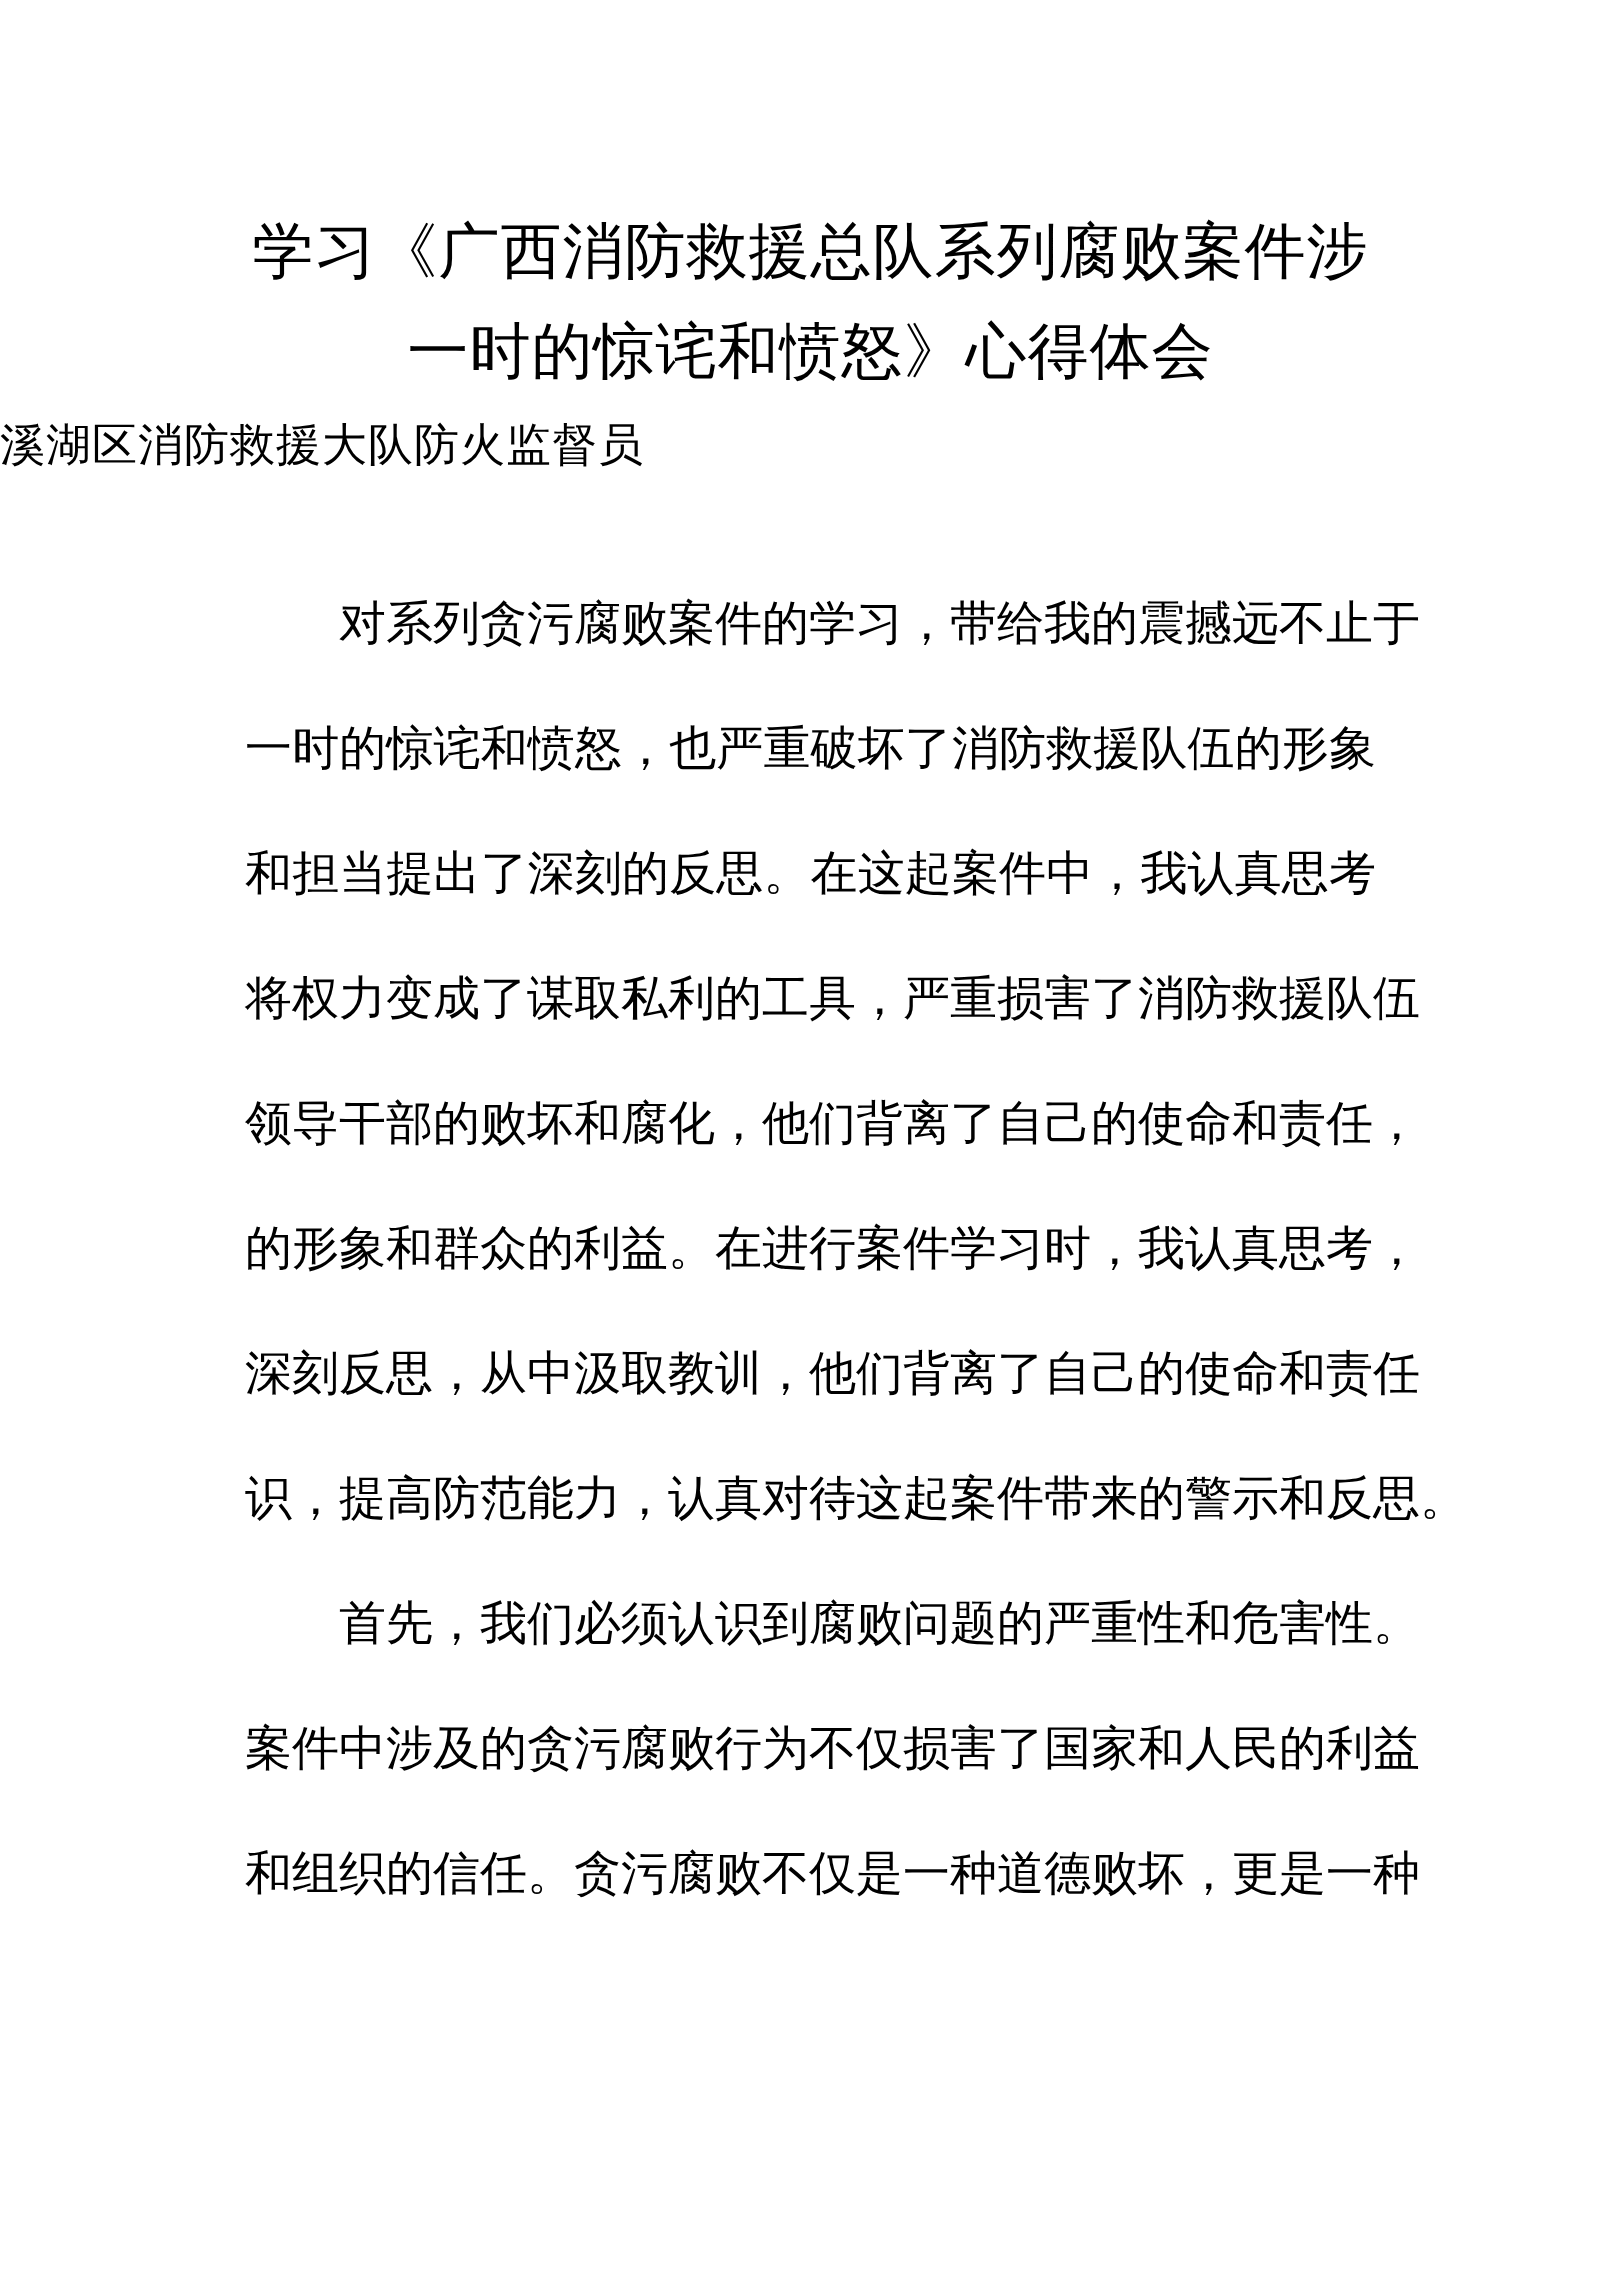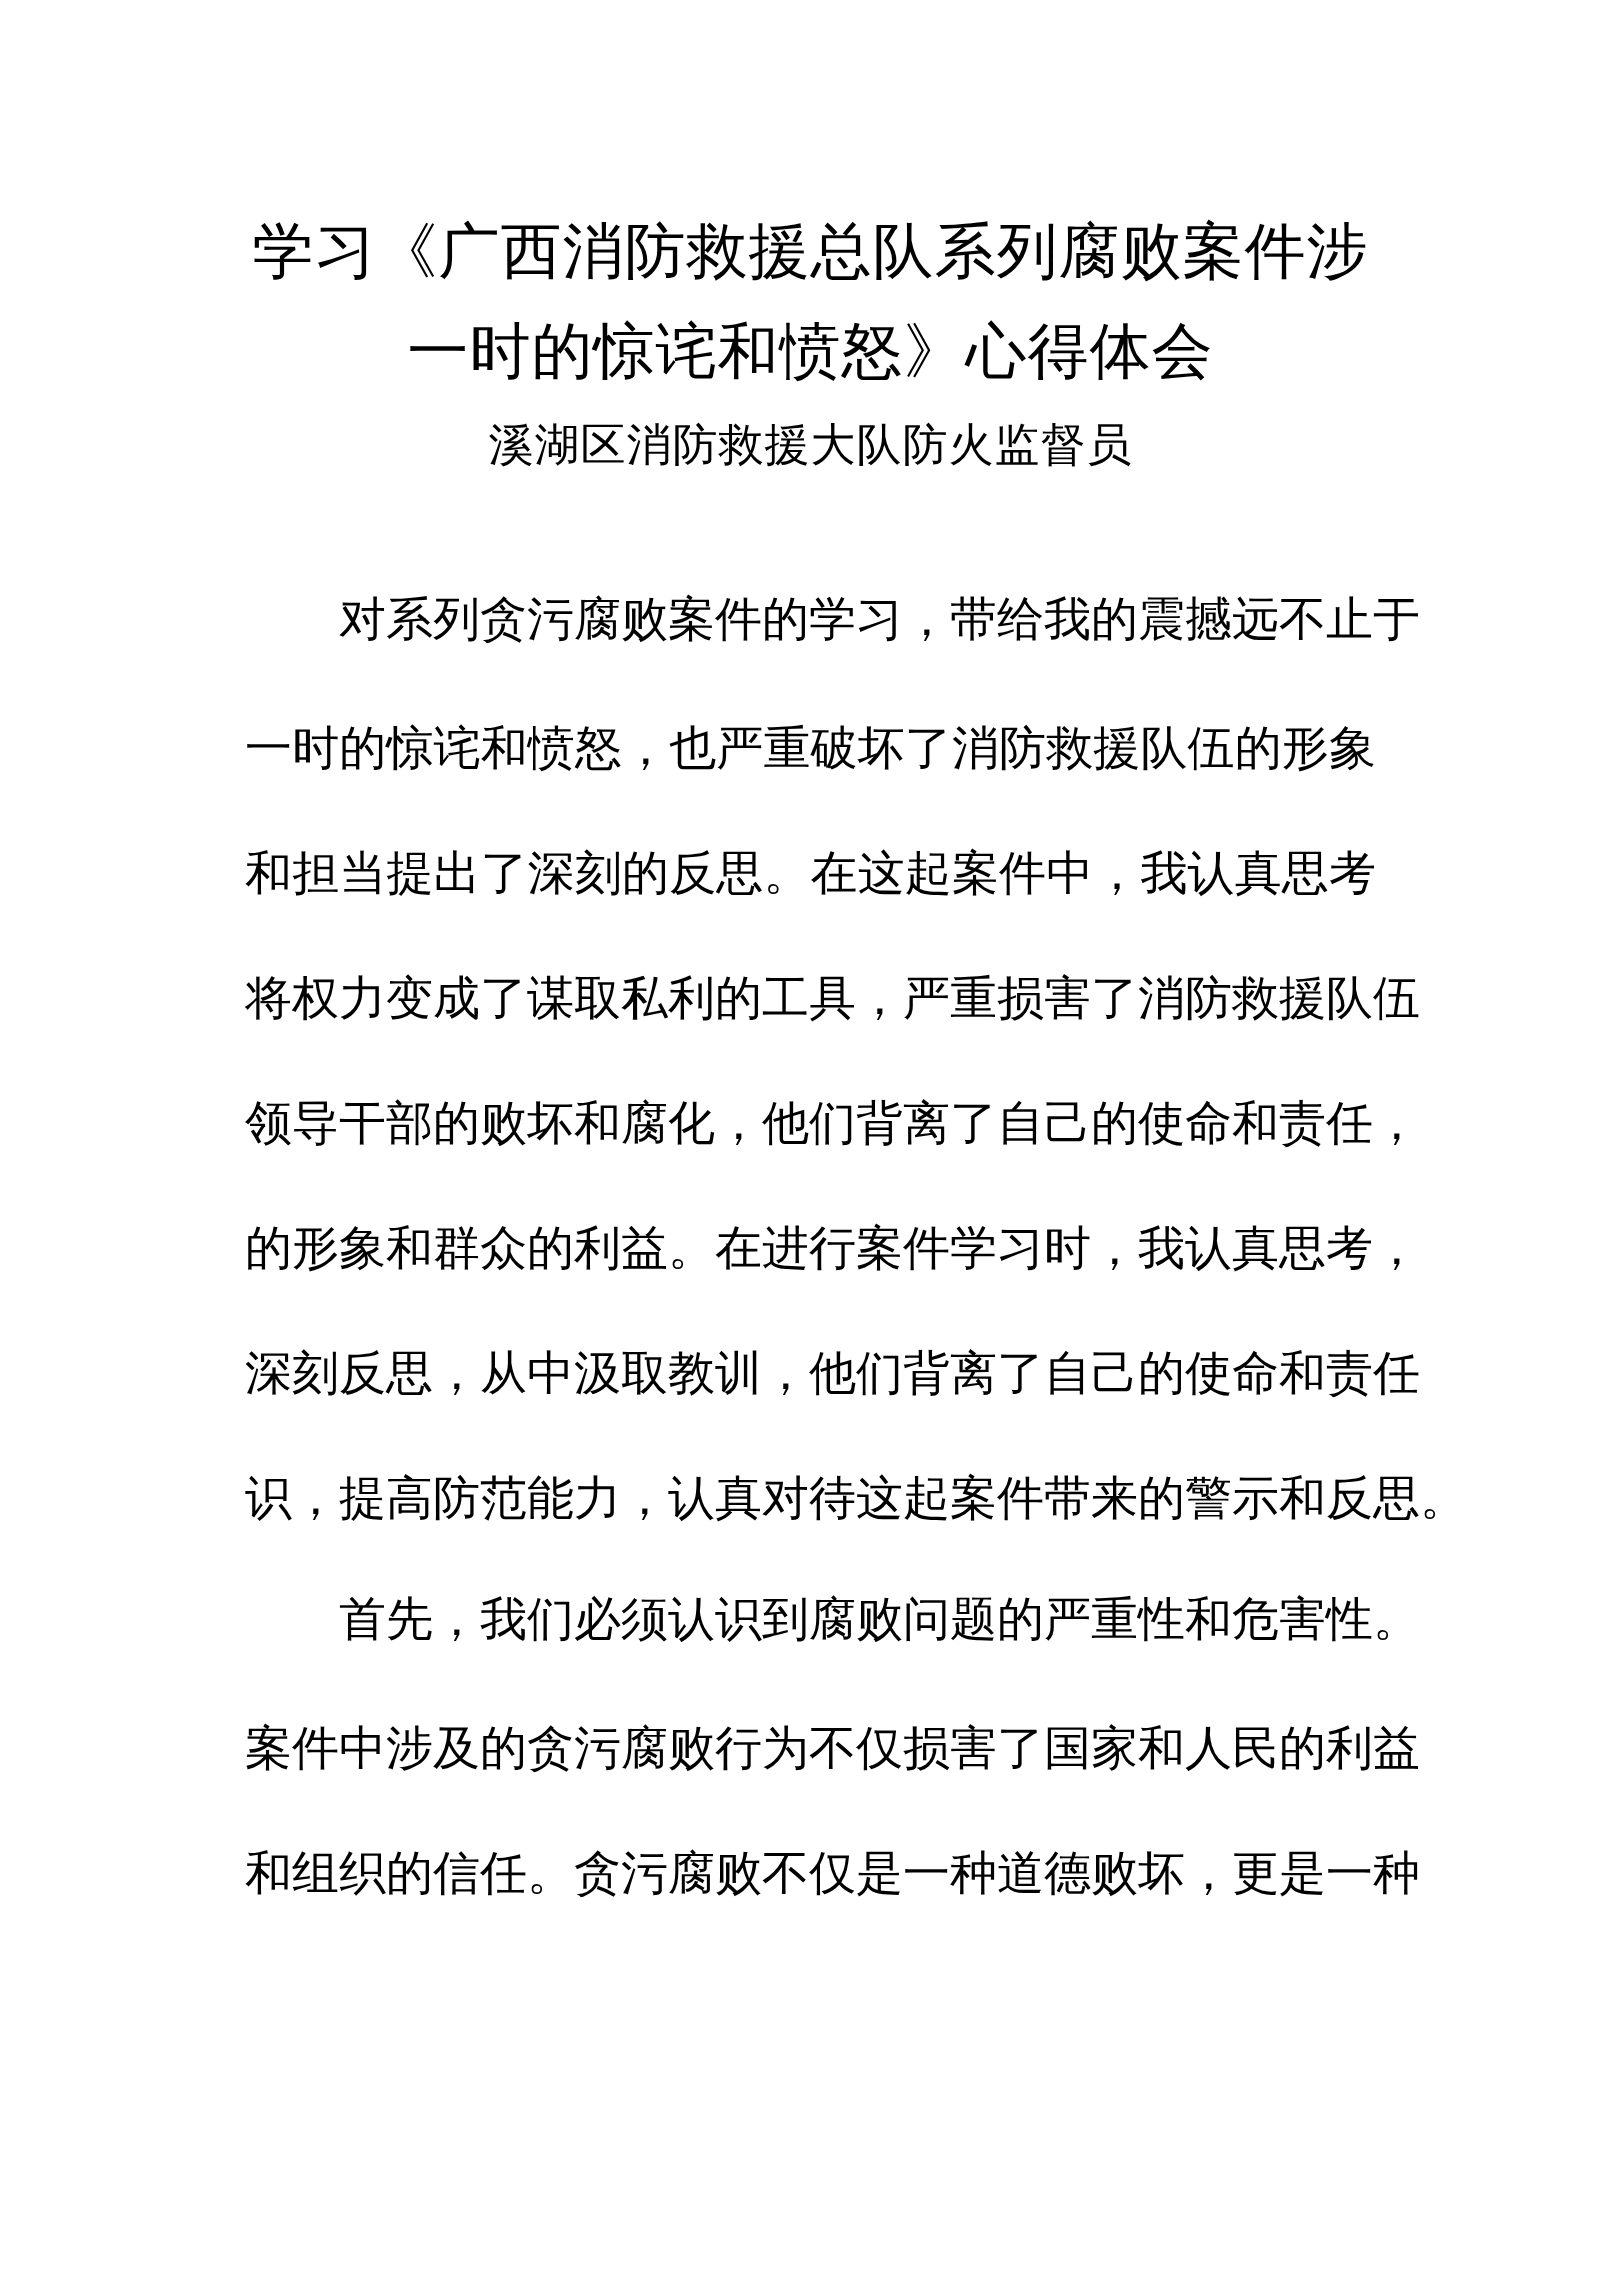--- a/index.html
+++ b/index.html
@@ -23,37 +23,35 @@
     font-weight: 400;
     line-height: 100px;
     text-align: center;
     letter-spacing: 1px;
   }
   .doc-subtitle {
     margin-top: 7.8px;
     font-size: 45px;
     font-weight: 400;
     line-height: 71px;
-    text-align: center;
     letter-spacing: 1px;
   }
   .doc-body {
     margin: 80px 245px 0 245px;
     font-size: 47px;
     line-height: 125px;
   }
   .body-line {
     text-align: justify;
     text-align-last: justify;
     text-justify: inter-character;
     white-space: nowrap;
   }
   .indent {
     text-indent: 2em;
-    font-family: Liberation Mono, monospace;
   }
 </style>
 </head>
 <body>
 
 <div class="page">
 
   <h1 class="doc-title">
     <div>学习《广西消防救援总队系列腐败案件涉</div>
     <div>一时的惊诧和愤怒》心得体会</div>

